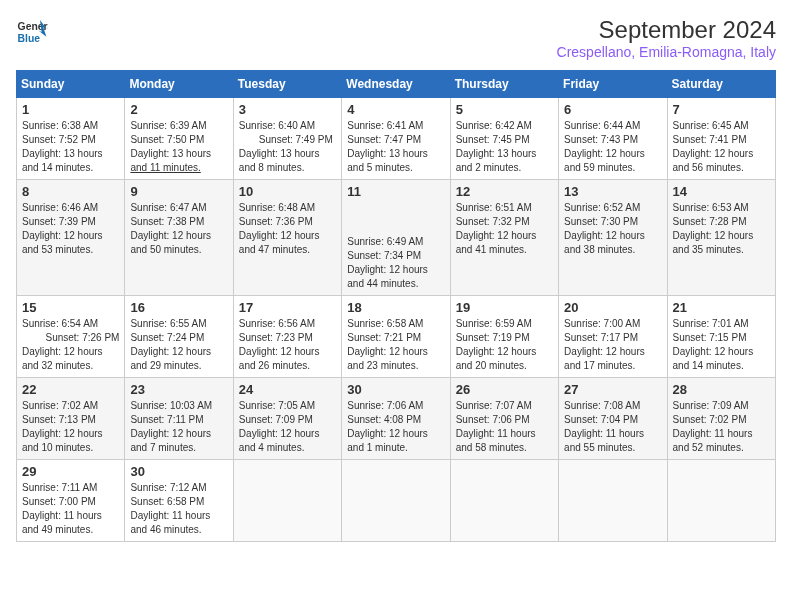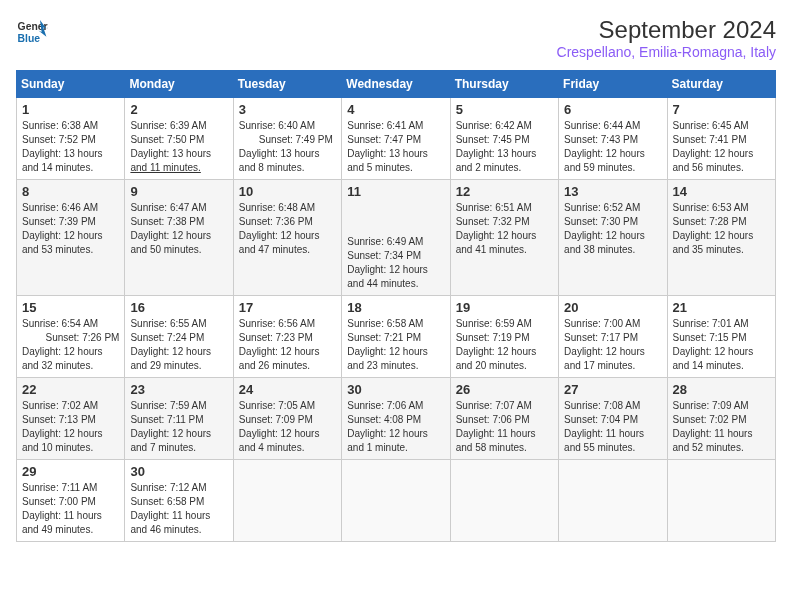--- a/index.html
+++ b/index.html
@@ -259,21 +259,21 @@
       <tr>
         <td>
           <span class="day-num">22</span>
           <div style="line-height: 1.4;">Sunrise: 7:02 AM</div>
           <div style="line-height: 1.4;">Sunset: 7:13 PM</div>
           <div style="line-height: 1.4;">Daylight: 12 hours</div>
           <div style="line-height: 1.4;">and 10 minutes.</div>
         </td>
         <td>
           <span class="day-num">23</span>
-          <div style="line-height: 1.4;">Sunrise: 7:59 AM</div>
+          <div style="line-height: 1.4;">Sunrise: 10:03 AM</div>
           <div style="line-height: 1.4;">Sunset: 7:11 PM</div>
           <div style="line-height: 1.4;">Daylight: 12 hours</div>
           <div style="line-height: 1.4;">and 7 minutes.</div>
         </td>
         <td>
           <span class="day-num">24</span>
           <div style="line-height: 1.4;">Sunrise: 7:05 AM</div>
           <div style="line-height: 1.4;">Sunset: 7:09 PM</div>
           <div style="line-height: 1.4;">Daylight: 12 hours</div>
           <div style="line-height: 1.4;">and 4 minutes.</div>

